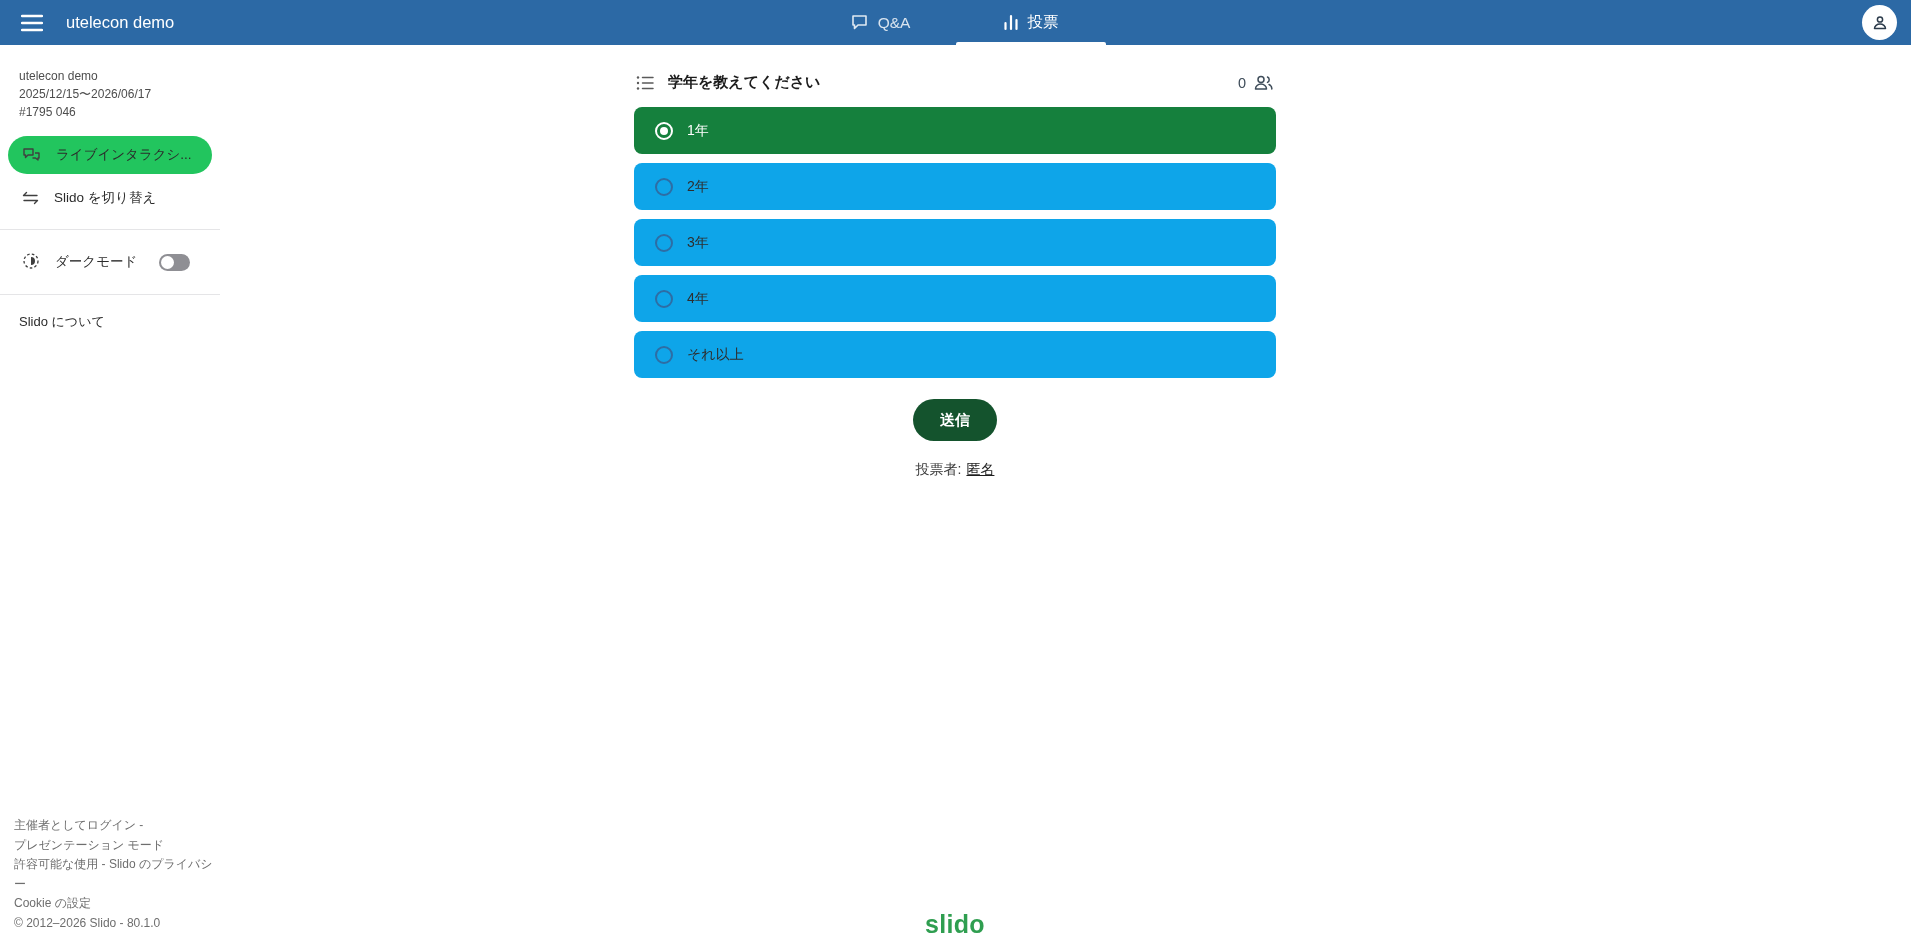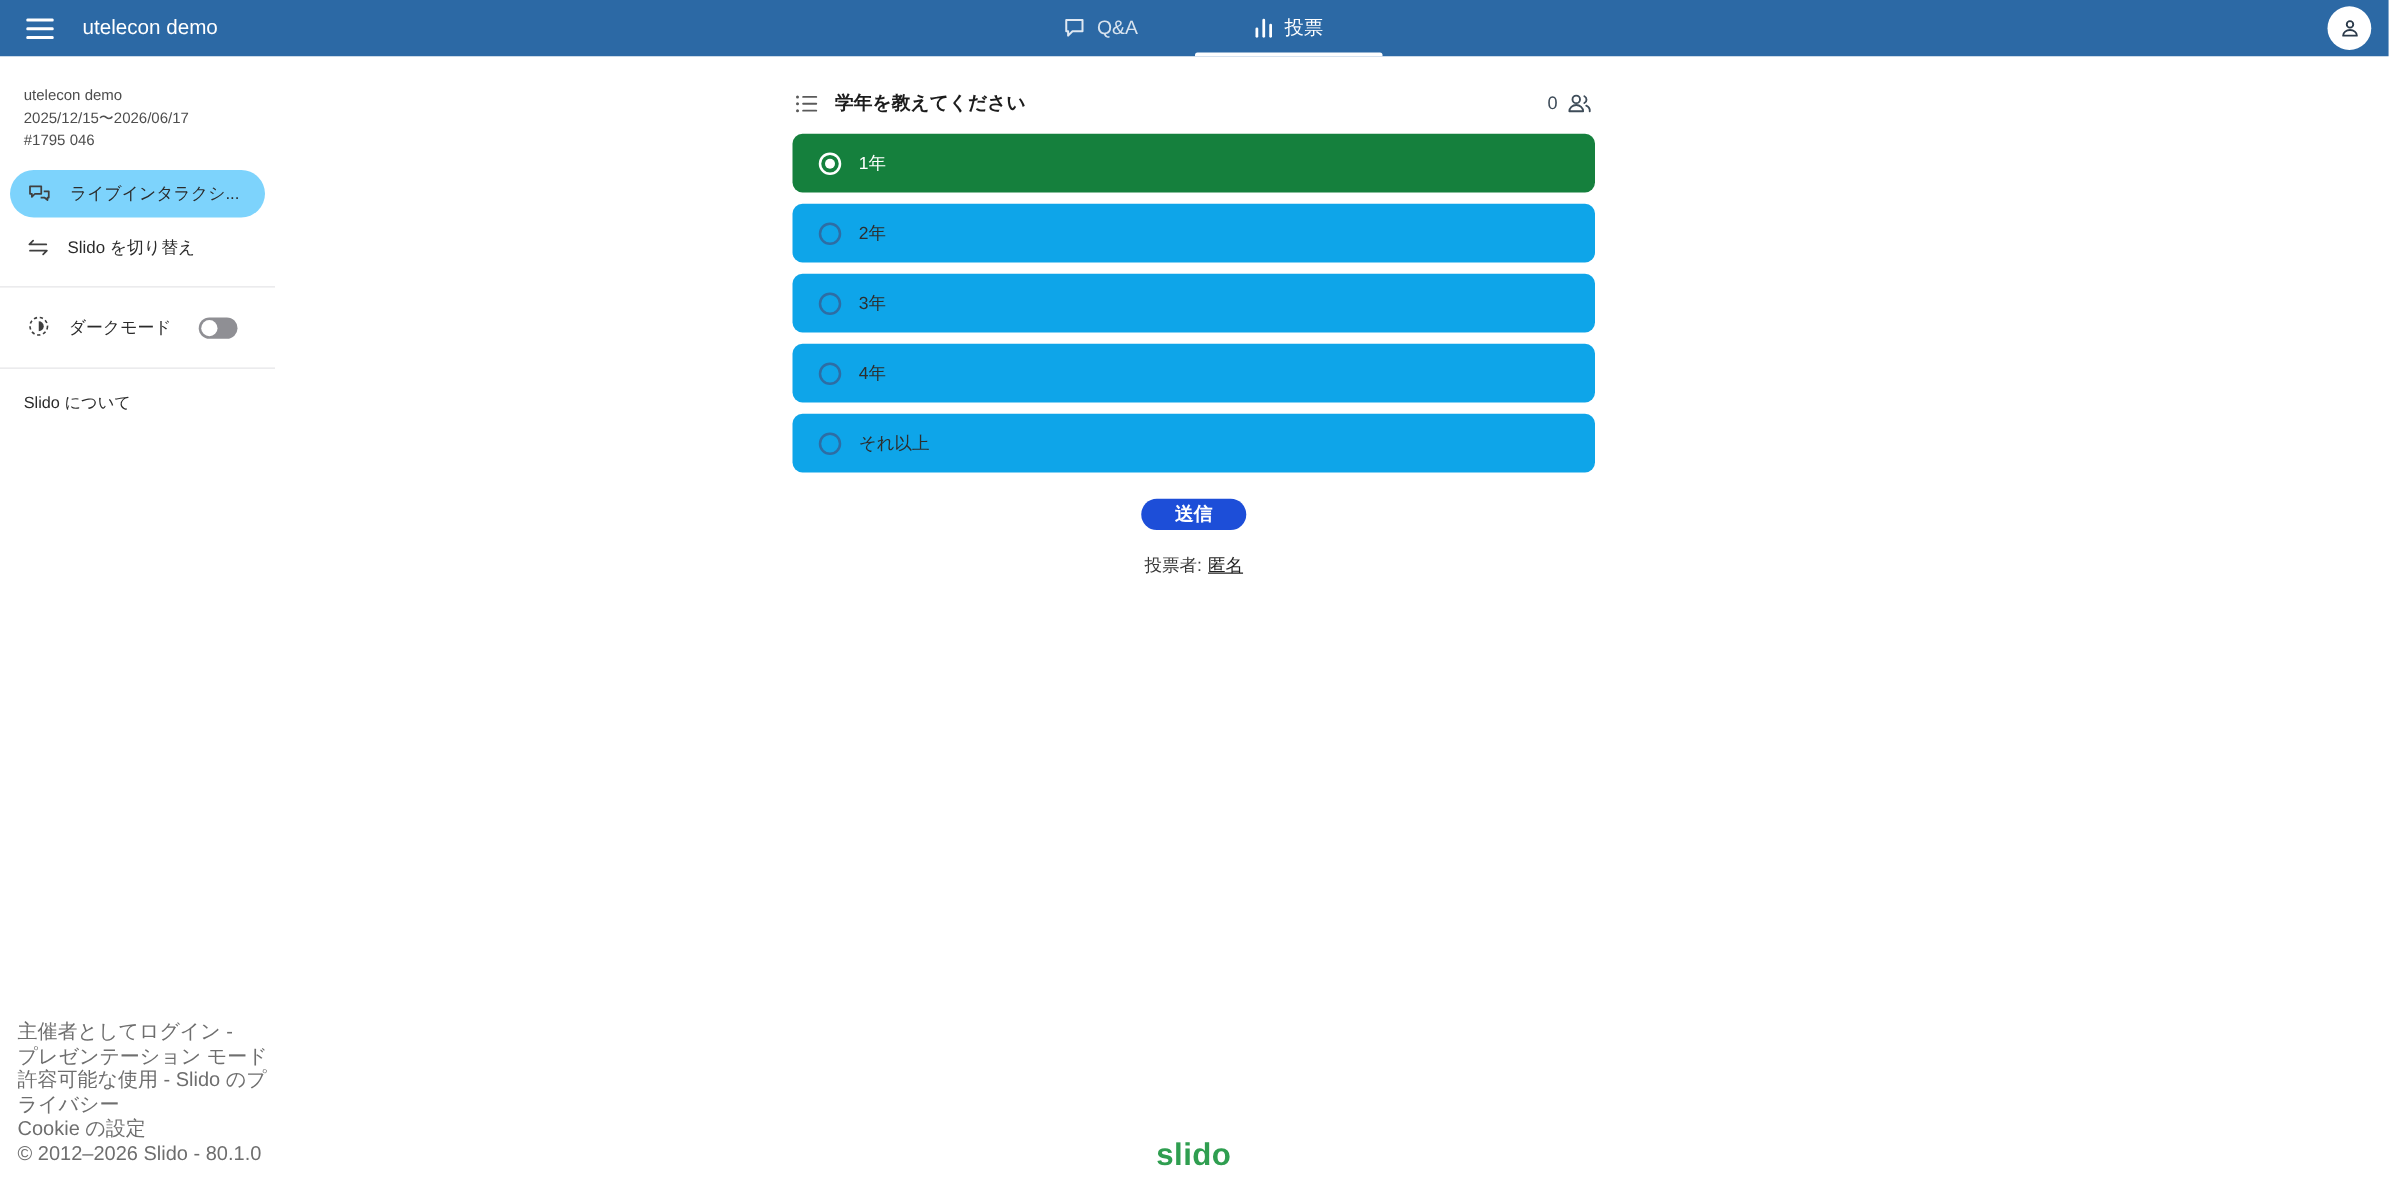--- a/index.html
+++ b/index.html
@@ -26,31 +26,31 @@
 
   
   .layout { flex:1; display:flex; position:relative; }
 
   
   .sidebar { width:220px; flex:0 0 220px; position:relative; }
   .event-info { padding:22px 10px 0 19px; font-size:12px; color:#4d4d4d; line-height:18px; }
   .menu { margin-top:15px; padding:0 8px; }
   .menu-item { height:38px; display:flex; align-items:center; gap:15px; padding:0 14px;
     border-radius:19px; font-size:13.5px; color:#2b2b2b; margin-bottom:5px; cursor:pointer; }
-  .menu-item.active { background:#7dd3fc;text-align:right; }
+  .menu-item.active { background:#22c55e;text-align:right; }
   .menu-item .mi-icon { display:flex; align-items:center; color:#3f3f3f; }
   .divider { height:1px; background:#e5e5e7; margin:12px 0; }
   .darkmode-row { display:flex; align-items:center; height:40px; padding:0 30px 0 22px;
     gap:15px; font-size:13.5px; color:#2b2b2b; }
   .toggle { margin-left:auto; width:31px; height:17px; border-radius:9px; background:#8f8f94;
     position:relative; cursor:pointer; }
   .toggle-knob { position:absolute; left:2px; top:2px; width:13px; height:13px;
     border-radius:50%; background:#ffffff; }
   .about-row { padding-left:19px; margin-top:18px; font-size:13px; color:#2b2b2b; cursor:pointer; }
-  .sidebar-footer { position:absolute; left:14px; bottom:10px; font-size:16px;
+  .sidebar-footer { position:absolute; left:14px; bottom:10px; font-size:12px;
     color:#6e6e6e; line-height:19.5px; }
   .sidebar-footer div { cursor:pointer; }
   .sidebar-footer .no-link { cursor:default; }
 
   
   .main { flex:1; position:relative; }
   .poll { position:absolute; left:414px; top:28px; width:642px; }
   .poll-header { display:flex; align-items:center; margin-bottom:15px; padding:0 2px; }
   .poll-type-icon { display:flex; align-items:center; color:#5a5a5a; }
   .poll-title { font-size:15px; font-weight:700; color:#1c1c1c; margin-left:13px; }
@@ -60,21 +60,21 @@
     align-items:center; padding:0 21px; gap:14px; margin-bottom:9px; cursor:pointer; }
   .option.selected { background:#15803d; }
   .option-label { font-size:14px; color:#2e2e2e; }
   .option.selected .option-label { color:#ffffff; }
   .radio { width:18px; height:18px; border-radius:50%; border:2px solid #2e6da4;
     display:flex; align-items:center; justify-content:center; flex:0 0 18px; }
   .option.selected .radio { border-color:#ffffff; }
   .radio-dot { display:none; width:8px; height:8px; border-radius:50%; background:#ffffff; }
   .option.selected .radio-dot { display:block; }
   .submit-row { text-align:center; margin-top:21px; }
-  .submit-btn { width:84px; height:25px; border-radius:21px; background:#1d4ed8;
+  .submit-btn { width:84px; height:42px; border-radius:21px; background:#14532d;
     color:#ffffff; font-size:15px; font-weight:700; border:none; cursor:pointer;
     font-family:"Liberation Sans", sans-serif; }
   .voter-row { text-align:center; margin-top:20px; font-size:14px; color:#3a3a3a; }
   .voter-link { color:#1f1f1f; text-decoration:underline; margin-left:5px; cursor:pointer; }
   .slido-logo { position:absolute; bottom:4px; left:414px; width:642px; text-align:center;
     color:#2f9e50; font-size:25px; font-weight:700; letter-spacing:0.3px; }
 </style>
 </head>
 <body>
 

